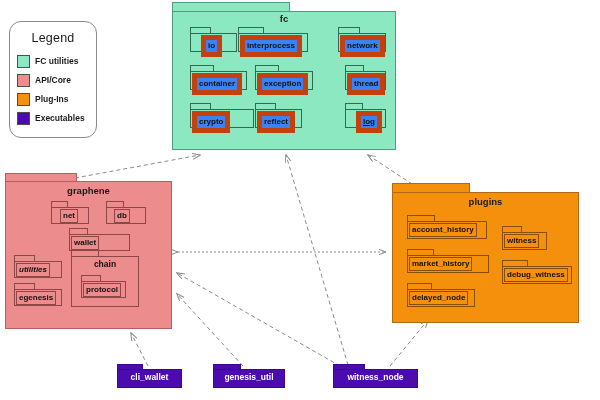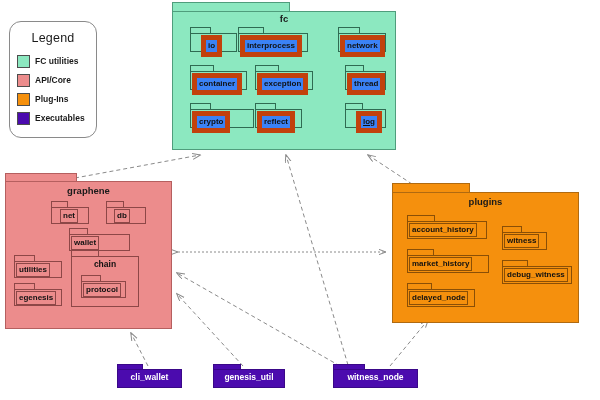--- a/index.html
+++ b/index.html
@@ -357,21 +357,21 @@
       <div class="sp-body"></div>
       <div class="sp-label" style="left:8px;">db</div>
     </div>
 
     <div class="subpkg sp-gr" style="left:26px; top:55px; width:61px; height:23px;margin-left:38px;">
       <div class="sp-tab" style="width:19px;"></div>
       <div class="sp-body"></div>
       <div class="sp-label">wallet</div>
     </div>
 
-    <div class="subpkg sp-gr" style="left:9px; top:82px; width:48px; height:23px;">
+    <div class="subpkg sp-gr" style="left:9px; top:82px; width:48px; height:23px;font-style:italic;">
       <div class="sp-tab" style="width:21px;"></div>
       <div class="sp-body"></div>
       <div class="sp-label">utilities</div>
     </div>
 
     <div class="subpkg sp-gr" style="left:9px; top:110px; width:48px; height:23px;">
       <div class="sp-tab" style="width:21px;"></div>
       <div class="sp-body"></div>
       <div class="sp-label">egenesis</div>
     </div>

